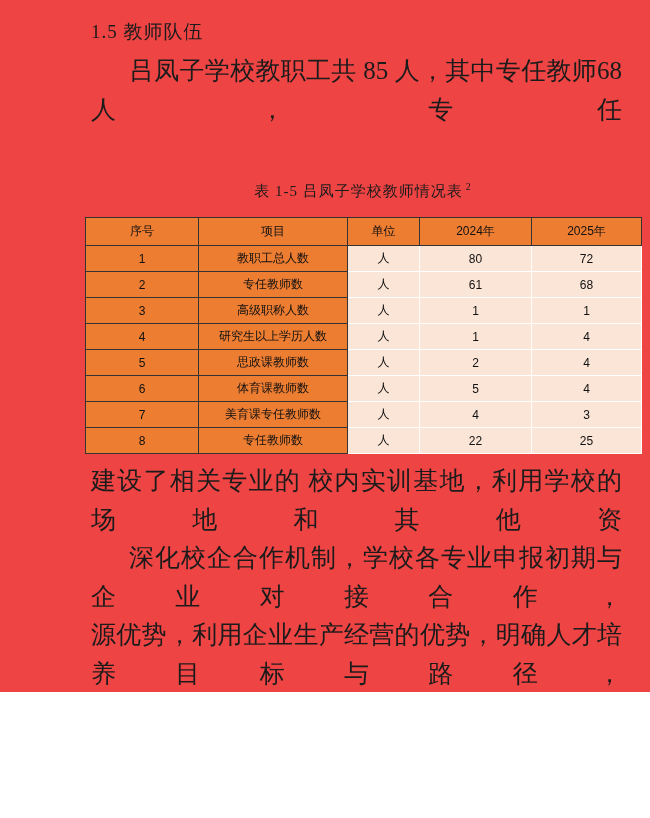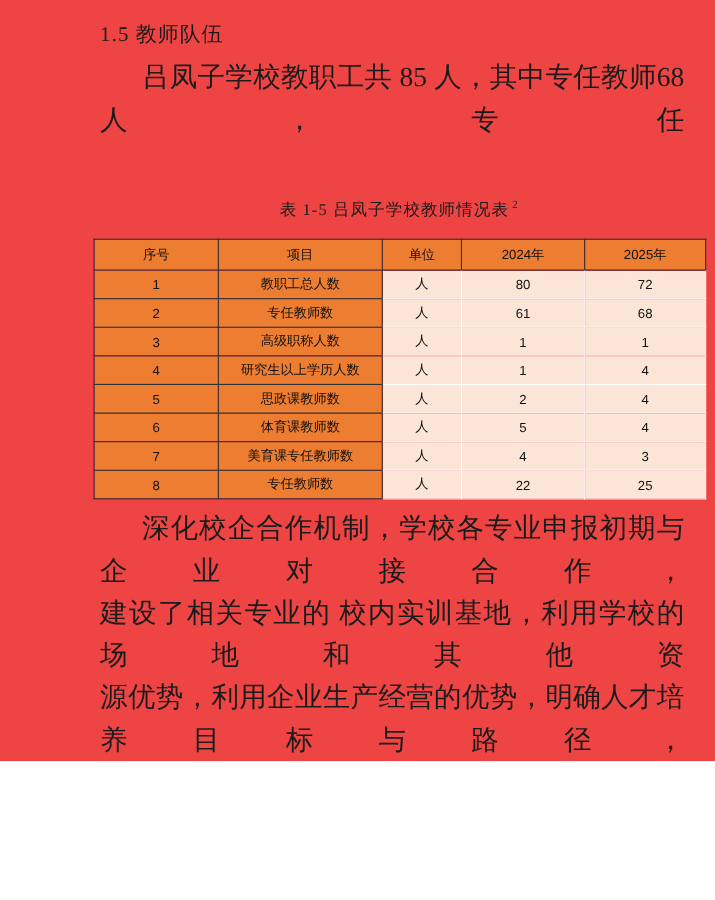--- a/index.html
+++ b/index.html
@@ -174,18 +174,18 @@
           <td class="c-light">人</td>
           <td class="c-light">22</td>
           <td class="c-light">25</td>
         </tr>
       </tbody>
   </table>
 
 
 
   <div class="para para-2">
+      <div class="para-line">建设了相关专业的 校内实训基地，利用学校的场地和其他资</div>
       <div class="para-line first">深化校企合作机制，学校各专业申报初期与企业对接合作，</div>
-      <div class="para-line">建设了相关专业的 校内实训基地，利用学校的场地和其他资</div>
       <div class="para-line">源优势，利用企业生产经营的优势，明确人才培养目标与路径，</div>
     </div>
 
 </div>
 
 </body></html>

